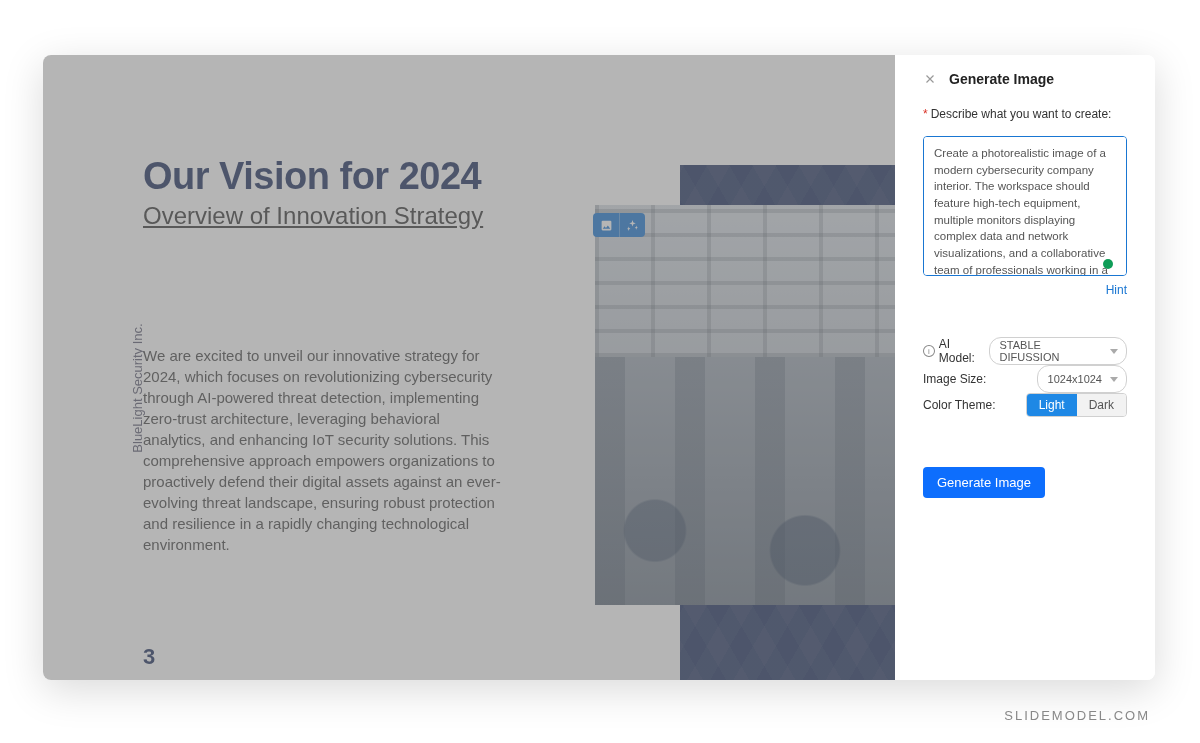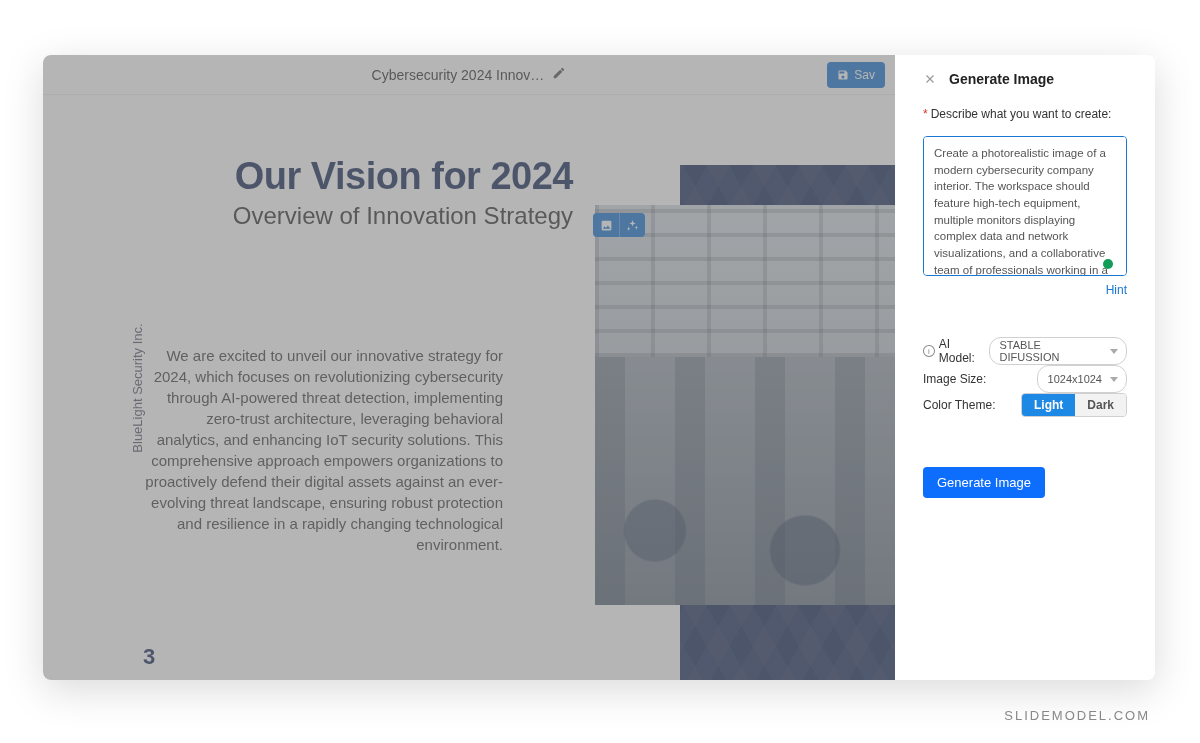--- a/index.html
+++ b/index.html
@@ -87,33 +87,33 @@
     transform-origin: center;
     color: #5a5a70;
     font-size: 13px;
     white-space: nowrap;
   }
   .slide-content {
     position: absolute;
     left: 100px;
     top: 60px;
     width: 430px;
-    text-align: right;
   }
   .slide-title {
     font-size: 38px;
     font-weight: 900;
     color: #1a2c5b;
     letter-spacing: -0.5px;
   }
   .slide-subtitle {
     font-size: 24px;
     color: #333;
     margin-top: 4px;
     font-weight: 400;
+    text-decoration: underline;
   }
   .slide-body {
     margin-top: 115px;
     font-size: 15px;
     line-height: 1.4;
     color: #444;
     max-width: 360px;
   }
   .slide-number {
     position: absolute;
@@ -303,21 +303,20 @@
     border-radius: 4px;
     overflow: hidden;
   }
   .toggle-btn {
     padding: 4px 12px;
     font-size: 12px;
     background: #f2f2f2;
     border: none;
     cursor: pointer;
     color: #555;
-    font-weight: bold;
   }
   .toggle-btn.active {
     background: #1e88e5;
     color: #fff;
   }
   .generate-btn {
     margin-top: 50px;
     align-self: flex-start;
     background: #0d6efd;
     color: #fff;
@@ -337,36 +336,20 @@
   }
 </style>
 </head>
 <body>
 
 <div class="app-frame">
 
   <div class="editor-area">
     <div class="editor-overlay"></div>
 
-    <div class="top-bar">
-      <div class="title-wrap">
-        <span>Cybersecurity 2024 Innov…</span>
-        <span class="pencil-icon">
-          <svg viewBox="0 0 24 24">
-              <path fill="#555" d="M3 17.25V21h3.75l11-11-3.75-3.75-11 11zM20.7 7.04a1 1 0 0 0 0-1.41l-2.34-2.34a1 1 0 0 0-1.41 0L15 5.25 18.75 9l1.95-1.96z"></path>
-            </svg>
-        </span>
-      </div>
-      <button class="save-btn">
-        <svg viewBox="0 0 24 24">
-            <path d="M17 3H5a2 2 0 0 0-2 2v14a2 2 0 0 0 2 2h14a2 2 0 0 0 2-2V7l-4-4zM12 19a3 3 0 1 1 0-6 3 3 0 0 1 0 6zm3-10H5V5h10v4z"></path>
-          </svg>
-        <span>Sav</span>
-      </button>
-    </div>
 
     <div class="slide-canvas">
       <div class="vertical-brand">BlueLight Security Inc.</div>
 
       <div class="slide-content">
         <div class="slide-title">Our Vision for 2024</div>
         <div class="slide-subtitle">Overview of Innovation Strategy</div>
         <div class="slide-body">We are excited to unveil our innovative strategy for 2024, which focuses on revolutionizing cybersecurity through AI-powered threat detection, implementing zero-trust architecture, leveraging behavioral analytics, and enhancing IoT security solutions. This comprehensive approach empowers organizations to proactively defend their digital assets against an ever-evolving threat landscape, ensuring robust protection and resilience in a rapidly changing technological environment.</div>
       </div>
 

